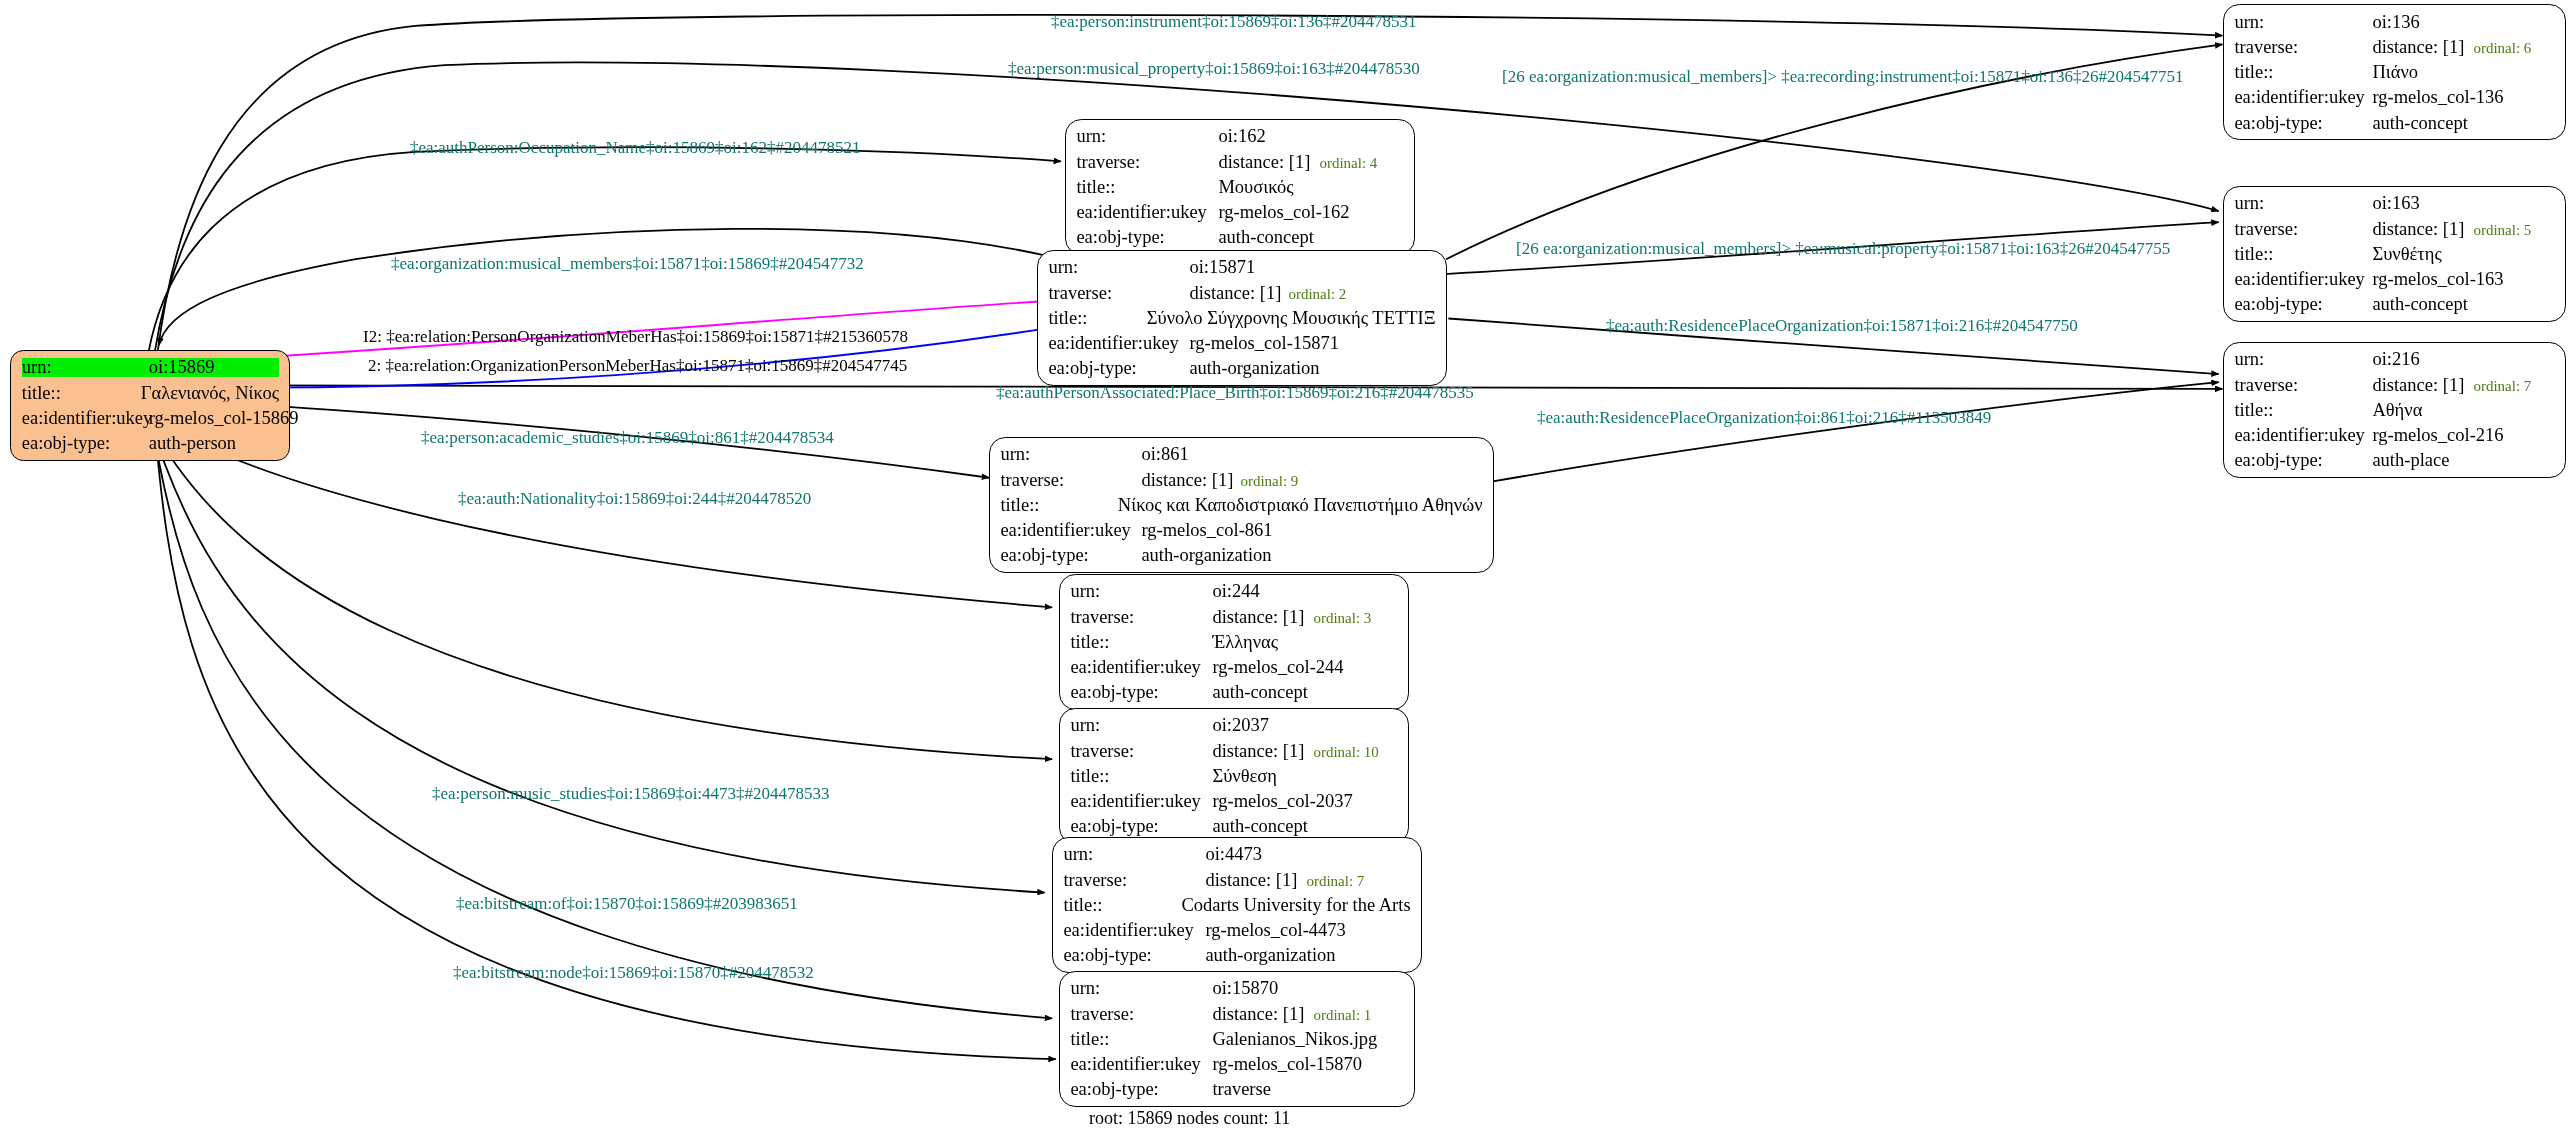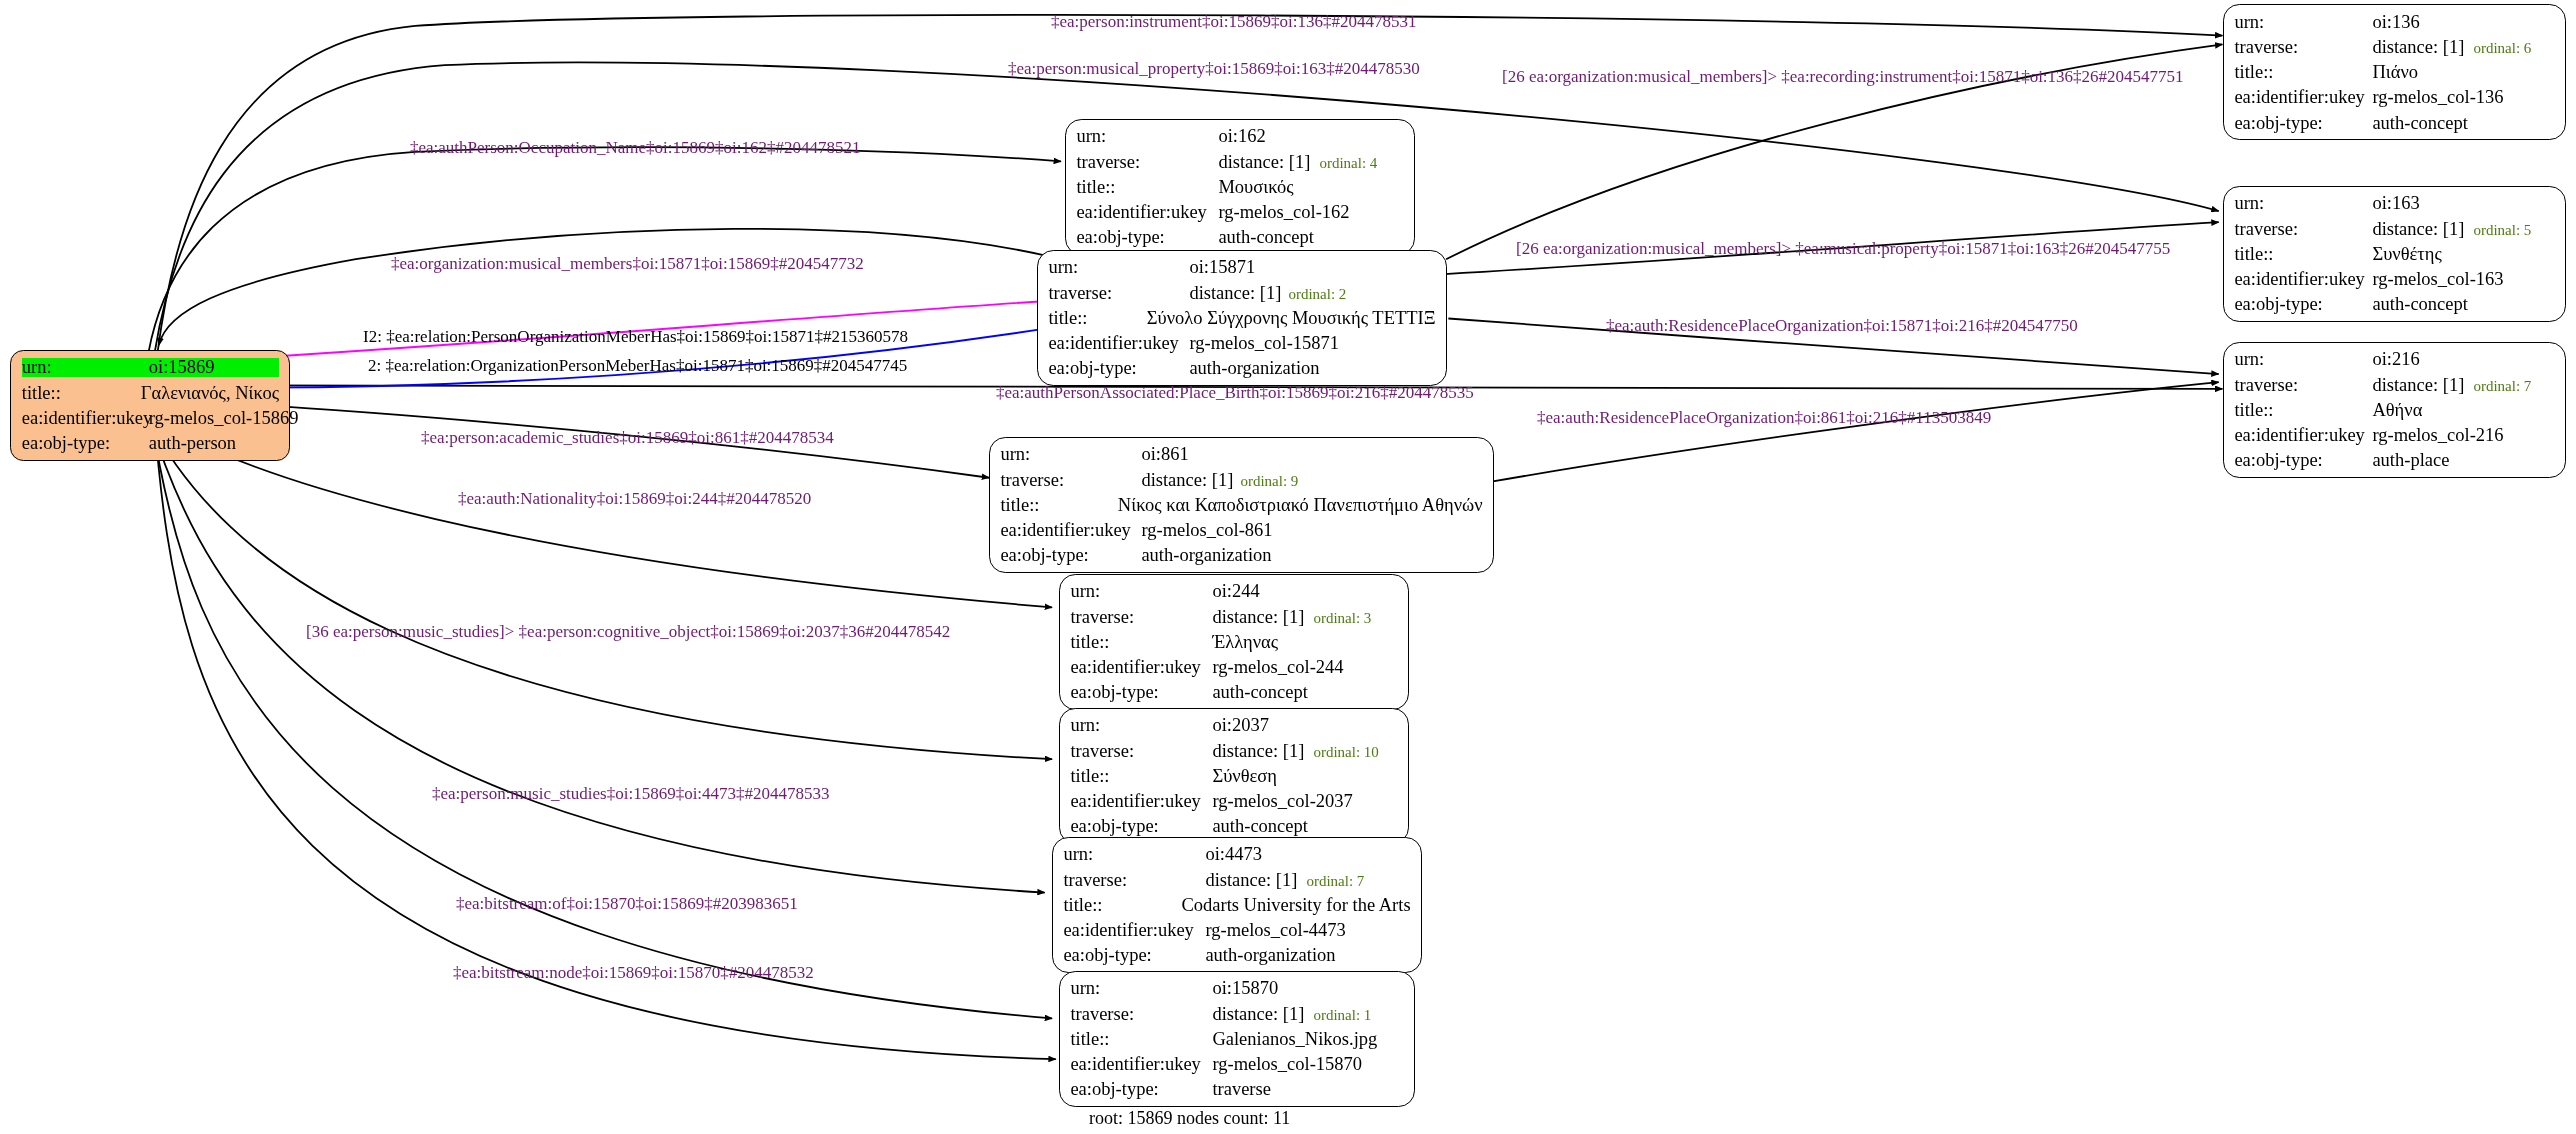--- a/index.html
+++ b/index.html
@@ -10,21 +10,21 @@
         box-sizing:border-box;padding:7.4px 10.4px;}
   .node.root{background:#fac090;border-radius:13.3px;}
   .nrow{display:flex;align-items:baseline;line-height:1.0;white-space:nowrap;}
   .nrow .k{display:inline-block;font-size:18.5px;color:#000;}
   .nrow .v{display:inline-block;font-size:18.5px;color:#000;}
   .nrow .v2{display:inline-block;font-size:15px;color:#4d7c0f;}
   .node .nrow{margin-bottom:6.7px;}
   .node .nrow:last-child{margin-bottom:0;}
   .hl{background:#00ee00;}
   .hl .k,.hl .v{background:#00ee00;}
-  .elabel{position:absolute;font-size:17px;color:#701a75;white-space:nowrap;
+  .elabel{position:absolute;font-size:17px;color:#0f766e;white-space:nowrap;
           font-family:"Liberation Serif","DejaVu Serif",serif;}
   .footer{position:absolute;font-size:18px;color:#000;white-space:nowrap;}
 </style>
 </head>
 <body>
 
 <div id="canvas">
 
   <svg class="edges" viewBox="0 0 3477 1531">
     <defs>
@@ -343,20 +343,19 @@
   <div class="elabel" style="left:410px;top:138px;">‡ea:authPerson:Occupation_Name‡oi:15869‡oi:162‡#204478521</div>
   <div class="elabel" style="left:391px;top:254px;">‡ea:organization:musical_members‡oi:15871‡oi:15869‡#204547732</div>
   <div class="elabel" style="left:363px;top:327px;color:#000;">I2: ‡ea:relation:PersonOrganizationMeberHas‡oi:15869‡oi:15871‡#215360578</div>
   <div class="elabel" style="left:368px;top:356px;color:#000;">2: ‡ea:relation:OrganizationPersonMeberHas‡oi:15871‡oi:15869‡#204547745</div>
   <div class="elabel" style="left:1516px;top:239px;">[26 ea:organization:musical_members]&gt; ‡ea:musical:property‡oi:15871‡oi:163‡26#204547755</div>
   <div class="elabel" style="left:1606px;top:316px;">‡ea:auth:ResidencePlaceOrganization‡oi:15871‡oi:216‡#204547750</div>
   <div class="elabel" style="left:996px;top:383px;">‡ea:authPersonAssociated:Place_Birth‡oi:15869‡oi:216‡#204478535</div>
   <div class="elabel" style="left:421px;top:428px;">‡ea:person:academic_studies‡oi:15869‡oi:861‡#204478534</div>
   <div class="elabel" style="left:1537px;top:408px;">‡ea:auth:ResidencePlaceOrganization‡oi:861‡oi:216‡#113503849</div>
   <div class="elabel" style="left:458px;top:489px;">‡ea:auth:Nationality‡oi:15869‡oi:244‡#204478520</div>
-  <div class="elabel" style="left:306px;top:622px;">[36 ea:person:music_studies]&gt; ‡ea:person:cognitive_object‡oi:15869‡oi:2037‡36#204478542</div>
   <div class="elabel" style="left:432px;top:784px;">‡ea:person:music_studies‡oi:15869‡oi:4473‡#204478533</div>
   <div class="elabel" style="left:456px;top:894px;">‡ea:bitstream:of‡oi:15870‡oi:15869‡#203983651</div>
   <div class="elabel" style="left:453px;top:963px;">‡ea:bitstream:node‡oi:15869‡oi:15870‡#204478532</div>
 
   <div class="footer" style="left:1089px;top:1108px;">root: 15869 nodes count: 11</div>
 </div>
 
 
 </body></html>

